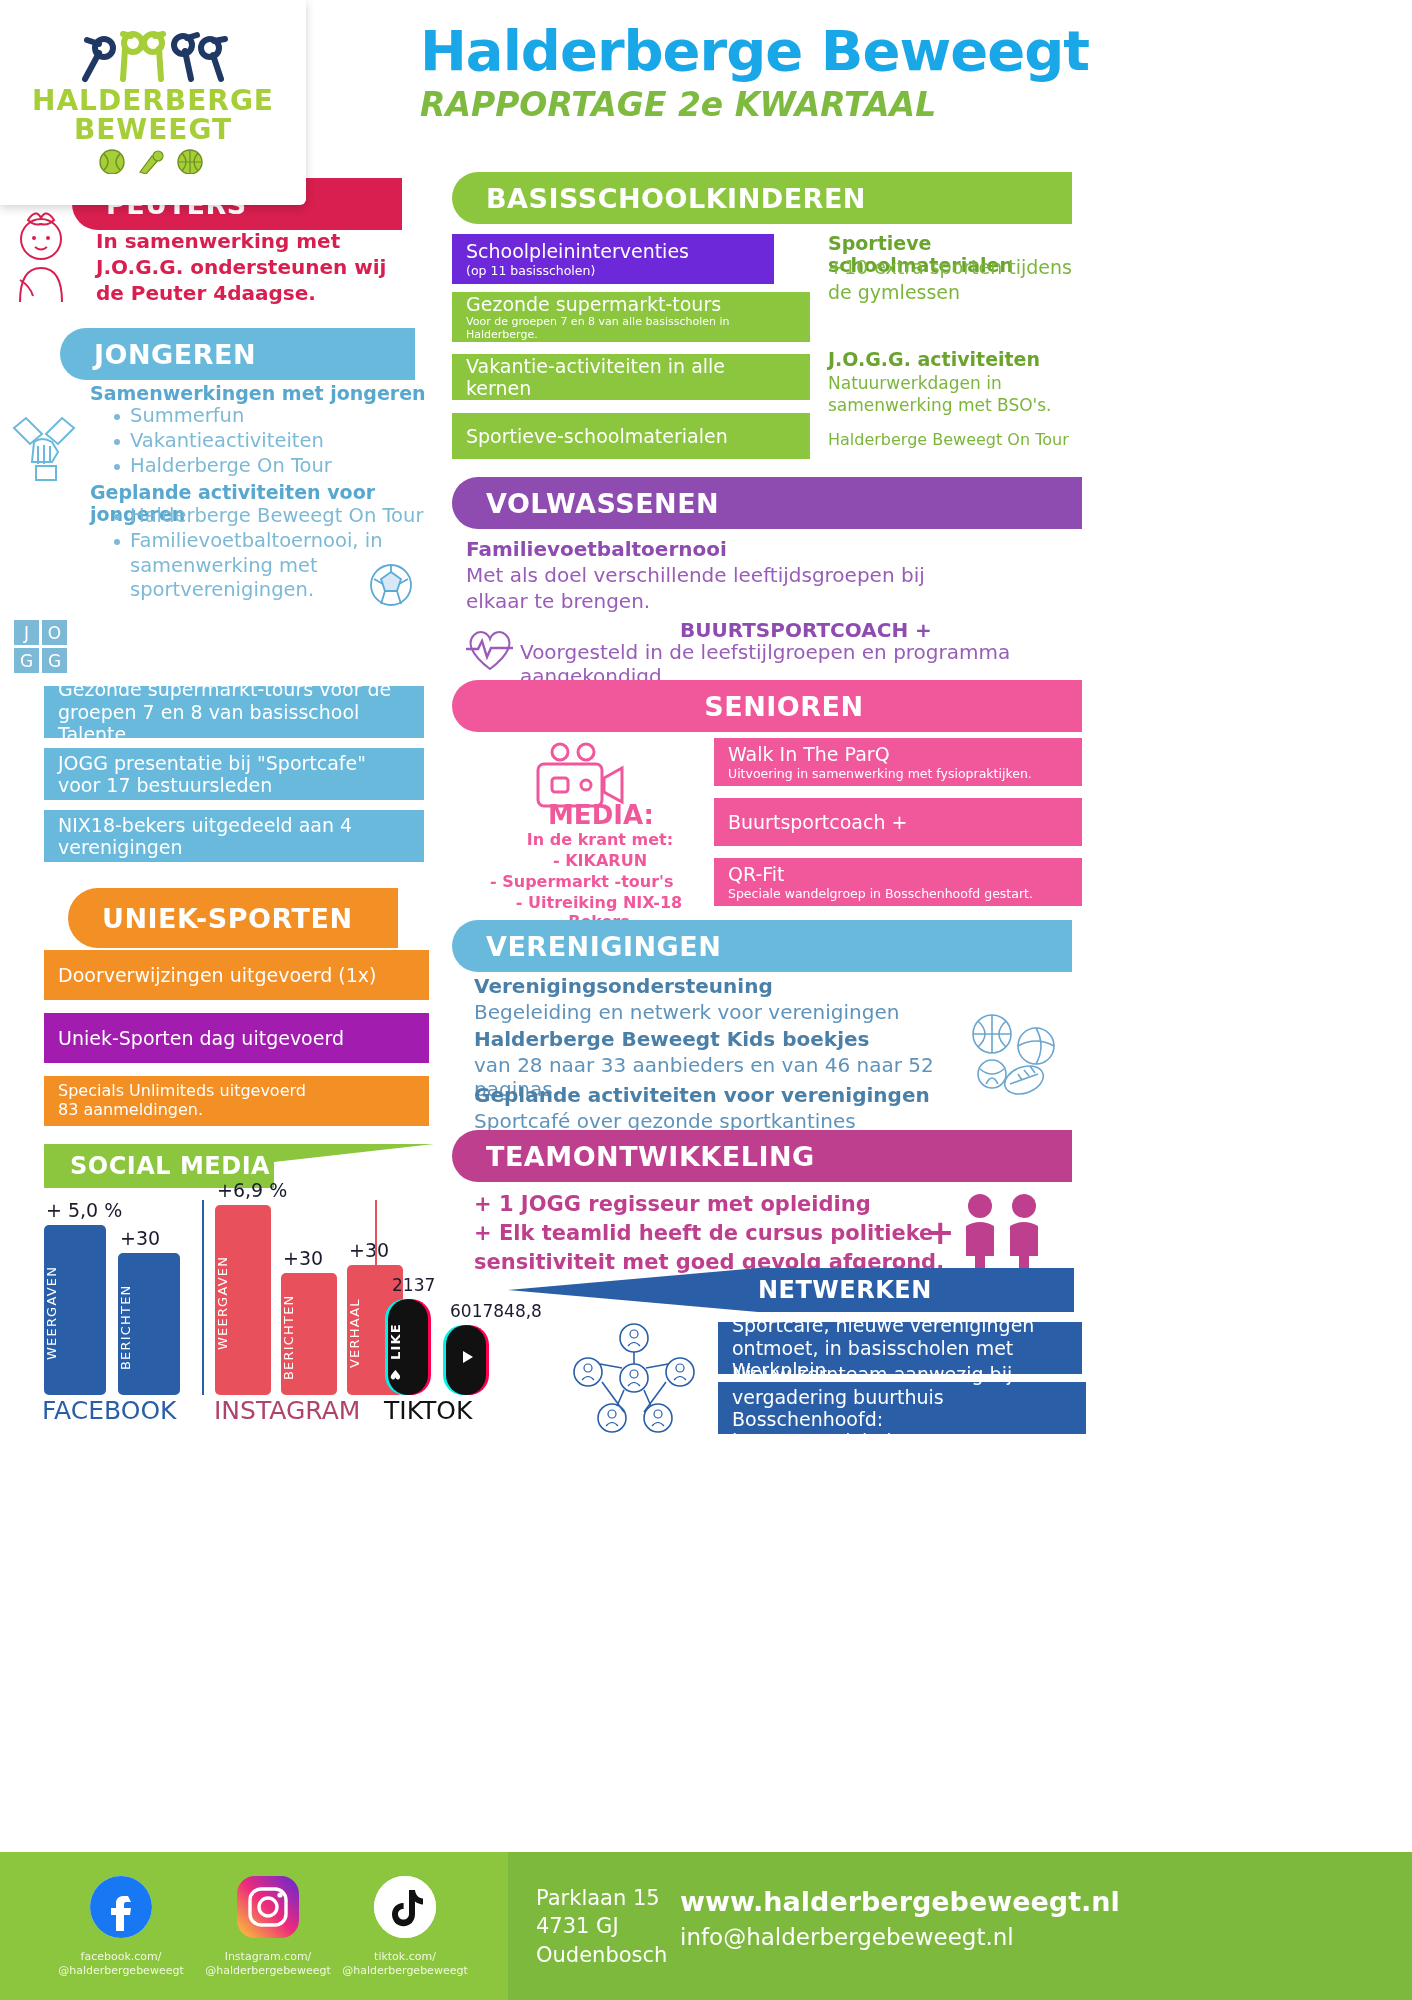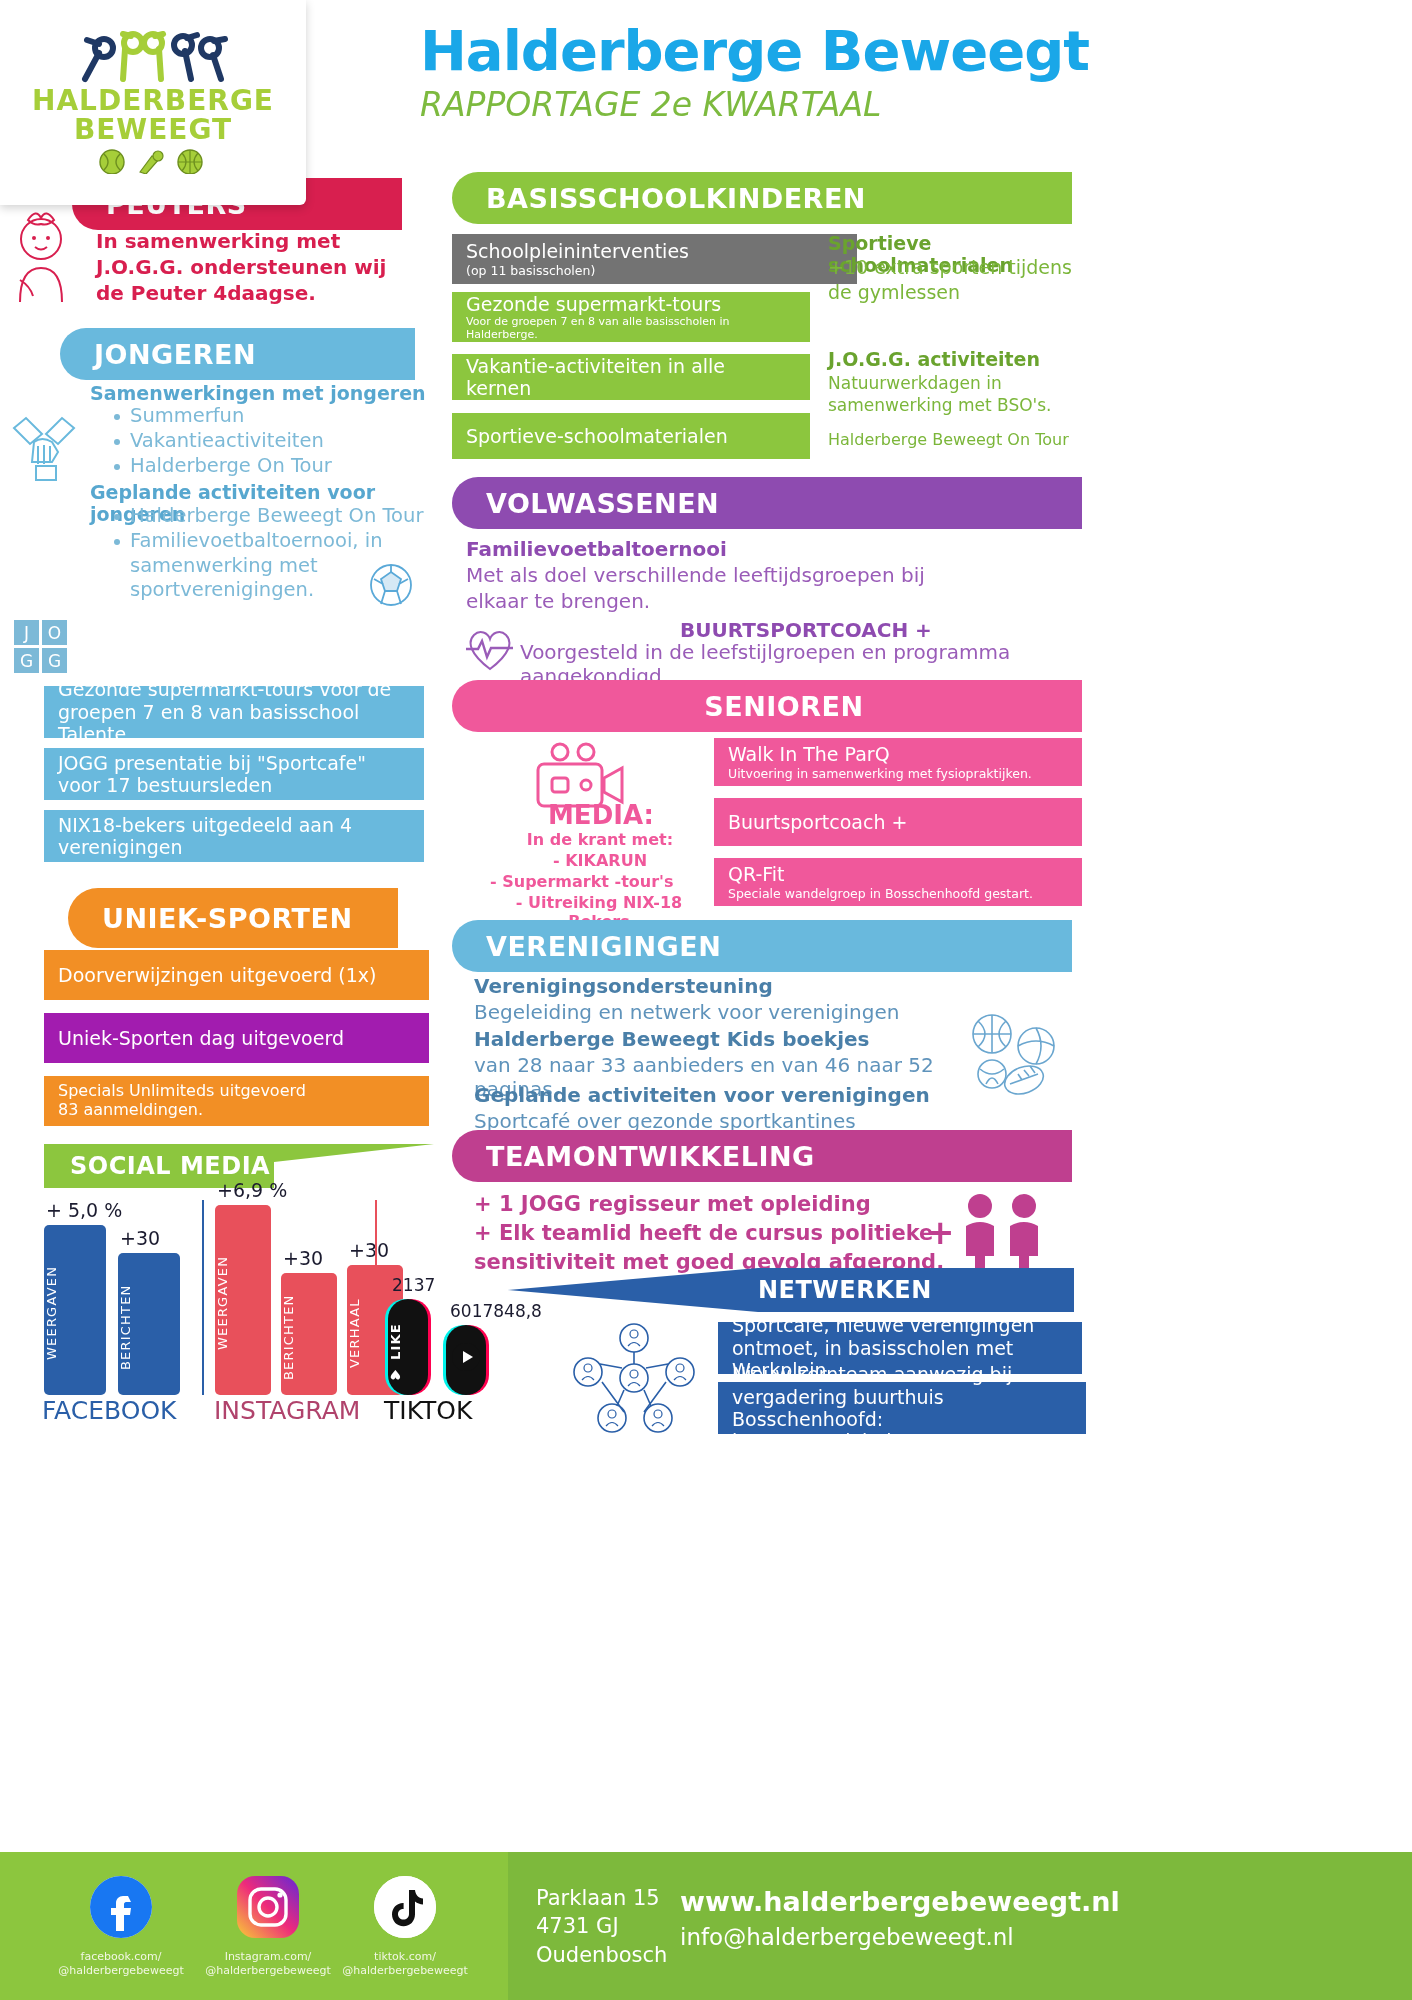--- a/index.html
+++ b/index.html
@@ -23,21 +23,21 @@
   .logo-txt{font-weight:bold;color:#a6ce39;letter-spacing:1px;line-height:1.02;
     text-align:center;font-family:"DejaVu Sans",sans-serif;}
   .logo-l1{font-size:28px;}
   .logo-l2{font-size:28px;}
 
   #header-curve{left:0;top:150px;width:306px;height:70px;z-index:5;}
 
   #title-block{left:420px;top:22px;width:960px;}
   #main-title{font-size:56px;font-weight:bold;color:#1aa7e8;letter-spacing:-1px;
      font-family:"DejaVu Sans",sans-serif;line-height:1.05;}
-  #sub-title{font-size:33px;font-weight:normal;font-style:italic;color:#7dba3f;
+  #sub-title{font-size:33px;font-weight:bold;font-style:italic;color:#7dba3f;
      font-family:"DejaVu Sans",sans-serif;margin-top:4px;letter-spacing:0px;}
 
   
   .banner{
     display:flex;align-items:center;color:#fff;font-weight:bold;
     font-family:"DejaVu Sans",sans-serif;
     border-top-left-radius:40px;border-bottom-left-radius:40px;
     padding-left:34px;box-sizing:border-box;letter-spacing:.5px;
   }
   .banner.md{font-size:27px;}
@@ -264,21 +264,21 @@
     <div class="abs" style="left: 345px; top: 10px; width: 2px; height: 195px; background: rgb(232, 80, 91);"></div>
   </div>
 <div class="abs platform" style="left:42px;top:1396px;color:#2a5fa8;">FACEBOOK</div>
 <div class="abs platform" style="left:214px;top:1396px;color:#b0436c;">INSTAGRAM</div>
 <div class="abs platform" style="left:384px;top:1396px;color:#111;">TIKTOK</div>
 
 <div class="abs banner md" style="left:452px;top:172px;width:620px;height:52px;background:#8cc63e;">
   <span>BASISSCHOOLKINDEREN</span>
 </div>
 
-<div class="abs pill" style="left:452px;top:234px;width:405px;height:50px;background:#737373;">
+<div class="abs pill" style="left:452px;top:234px;width:322px;height:50px;background:#6d28d9;">
   <div class="t1">Schoolpleininterventies</div>
   <div class="t2">(op 11 basisscholen)</div>
 </div>
 <div class="abs pill" style="left:452px;top:292px;width:358px;height:50px;background:#8cc63e;">
   <div class="t1">Gezonde supermarkt-tours</div>
   <div class="t2" style="font-size:11px">Voor de groepen 7 en 8 van alle basisscholen in Halderberge.</div>
 </div>
 <div class="abs pill" style="left:452px;top:354px;width:358px;height:46px;background:#8cc63e;">
   <div class="t1">Vakantie-activiteiten in alle kernen</div>
 </div>

